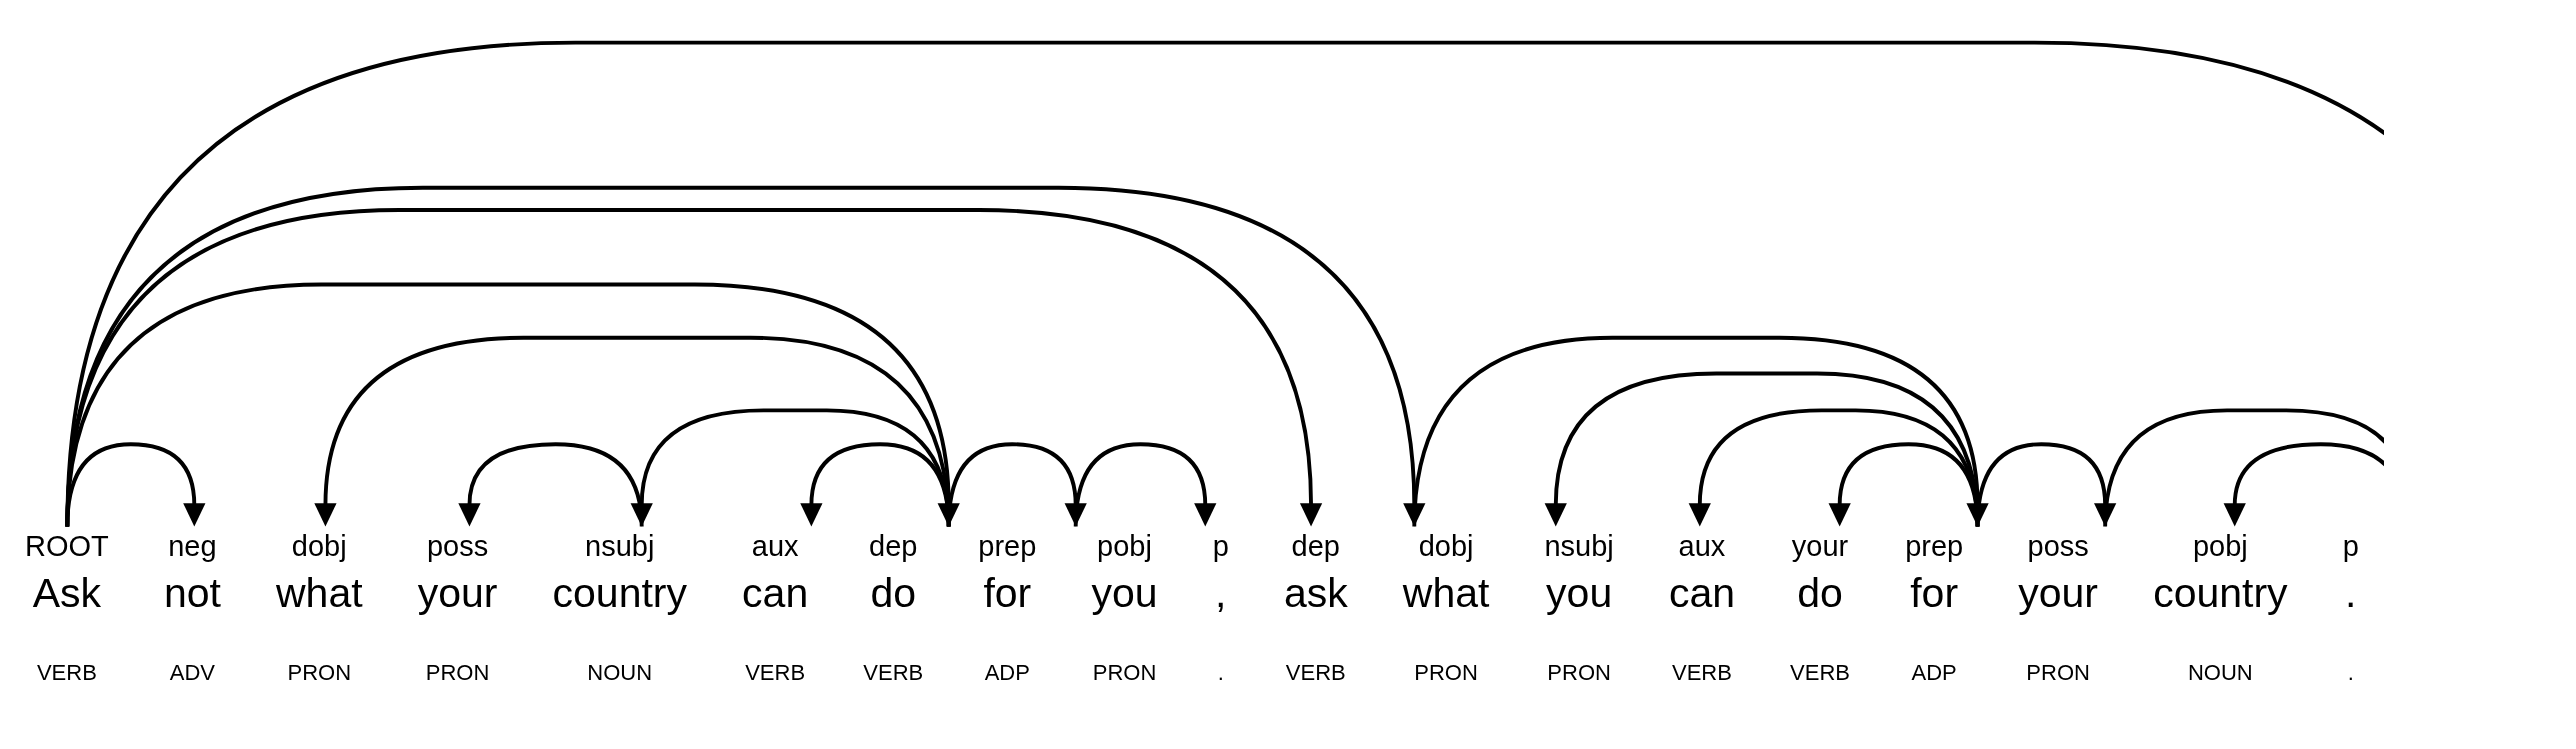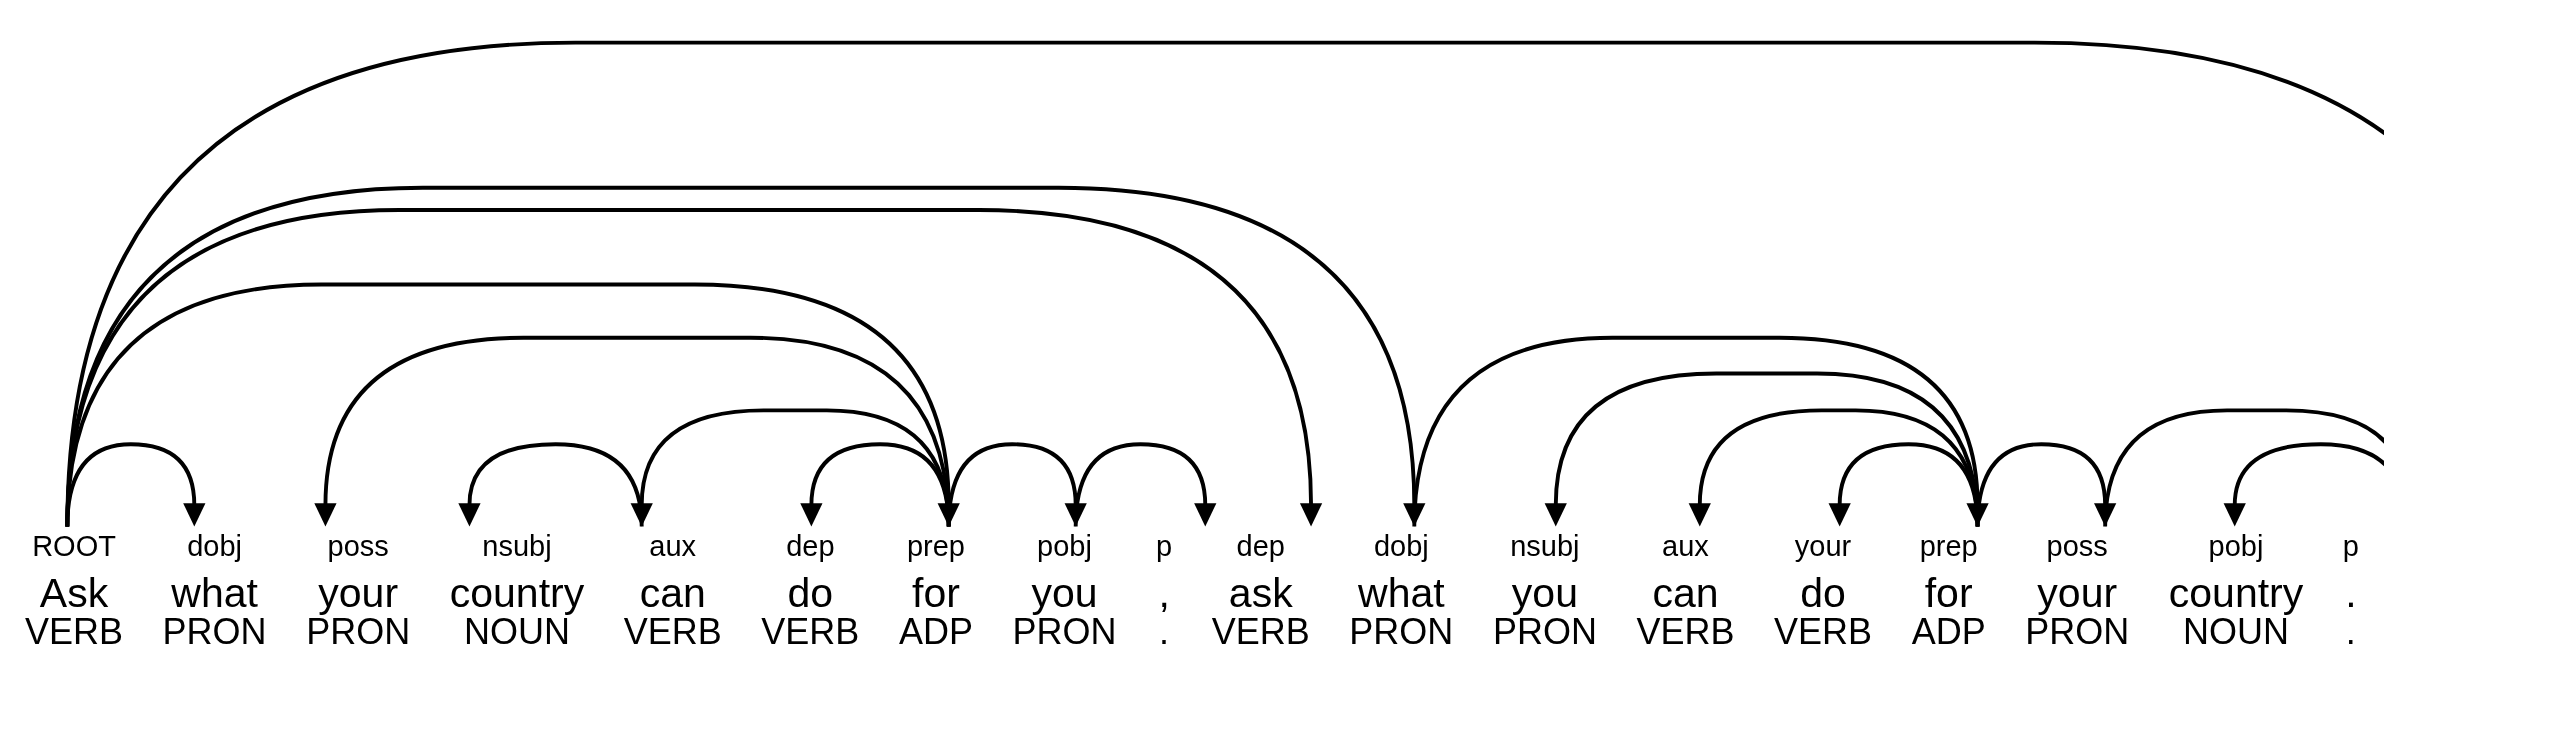--- a/index.html
+++ b/index.html
@@ -42,22 +42,23 @@
     white-space: nowrap;
   }
   .word {
     font-size: 41px;
     font-weight: normal;
     line-height: 1;
     margin-top: 12px;
     white-space: nowrap;
   }
   .pos {
-    font-size: 36px;
+    font-size: 22px;
     line-height: 1;
+    margin-top: 48px;
     white-space: nowrap;
   }
 </style>
 </head>
 <body>
 
 <div class="parse" id="parse">
   <svg id="arcs" width="2576" height="750" viewBox="0 0 2662 775">
       <path d="M 69.5625,544 Q 69.5625,459 135.18359375,459 Q 200.8046875,459 200.8046875,522" fill="none" stroke="#000000" stroke-width="4"></path>
       <polygon points="189.3046875,520 212.3046875,520 200.8046875,544" fill="#000000"></polygon>
@@ -96,20 +97,25 @@
       <path d="M 69.5625,544 Q 69.5625,44 594.5625,44 L 2102.4453125,44 Q 2627.4453125,44 2627.4453125,522" fill="none" stroke="#000000" stroke-width="4"></path>
       <polygon points="2615.9453125,520 2638.9453125,520 2627.4453125,544" fill="#000000"></polygon>
     </svg>
   <div class="tokens" id="tokens">
       <div class="token">
     <div class="dep">ROOT</div>
     <div class="word">Ask</div>
     <div class="pos">VERB</div>
   </div>
       <div class="token">
+    <div class="dep">neg</div>
+    <div class="word">not</div>
+    <div class="pos">ADV</div>
+  </div>
+      <div class="token">
     <div class="dep">dobj</div>
     <div class="word">what</div>
     <div class="pos">PRON</div>
   </div>
       <div class="token">
     <div class="dep">poss</div>
     <div class="word">your</div>
     <div class="pos">PRON</div>
   </div>
       <div class="token">

